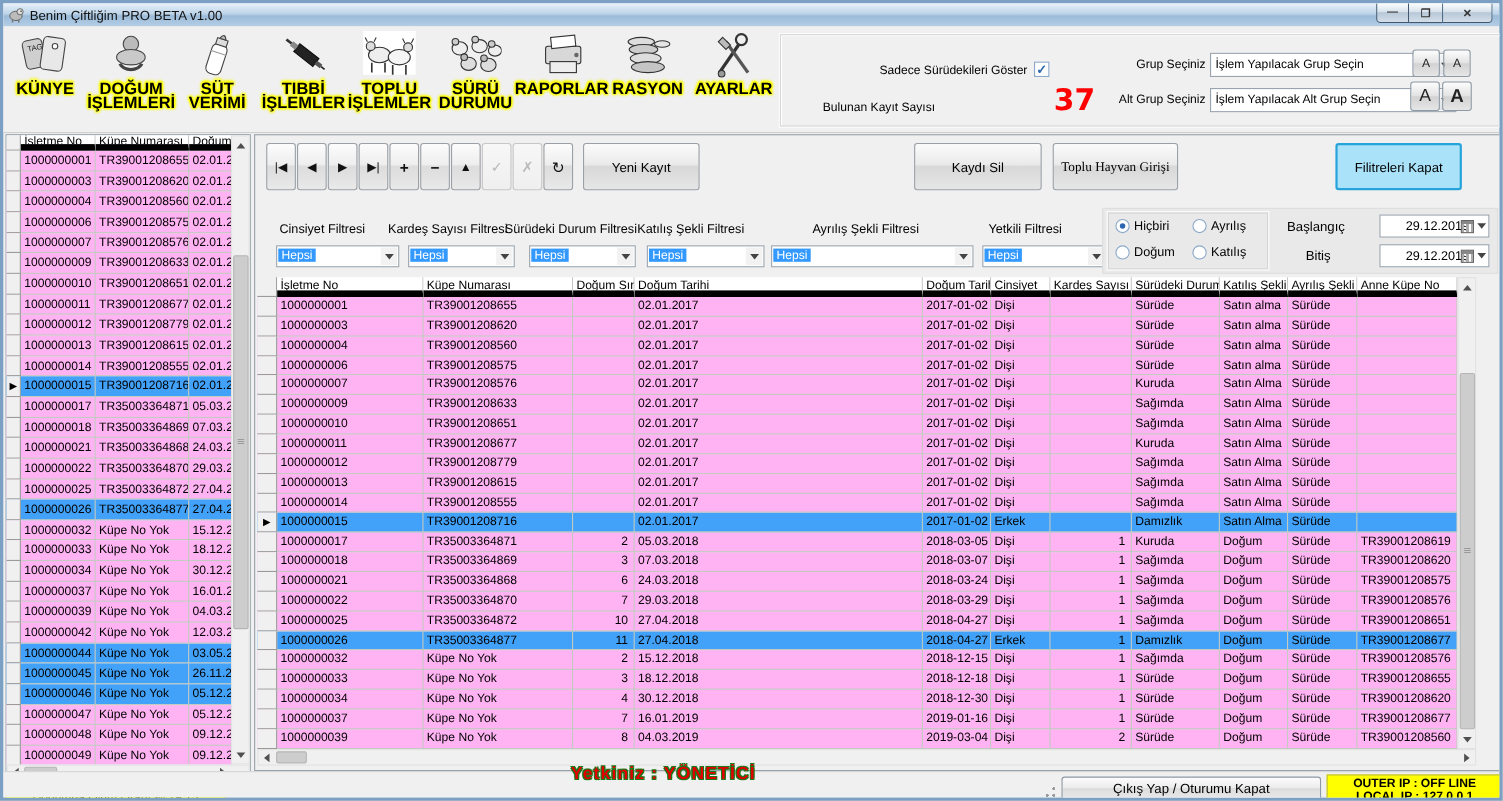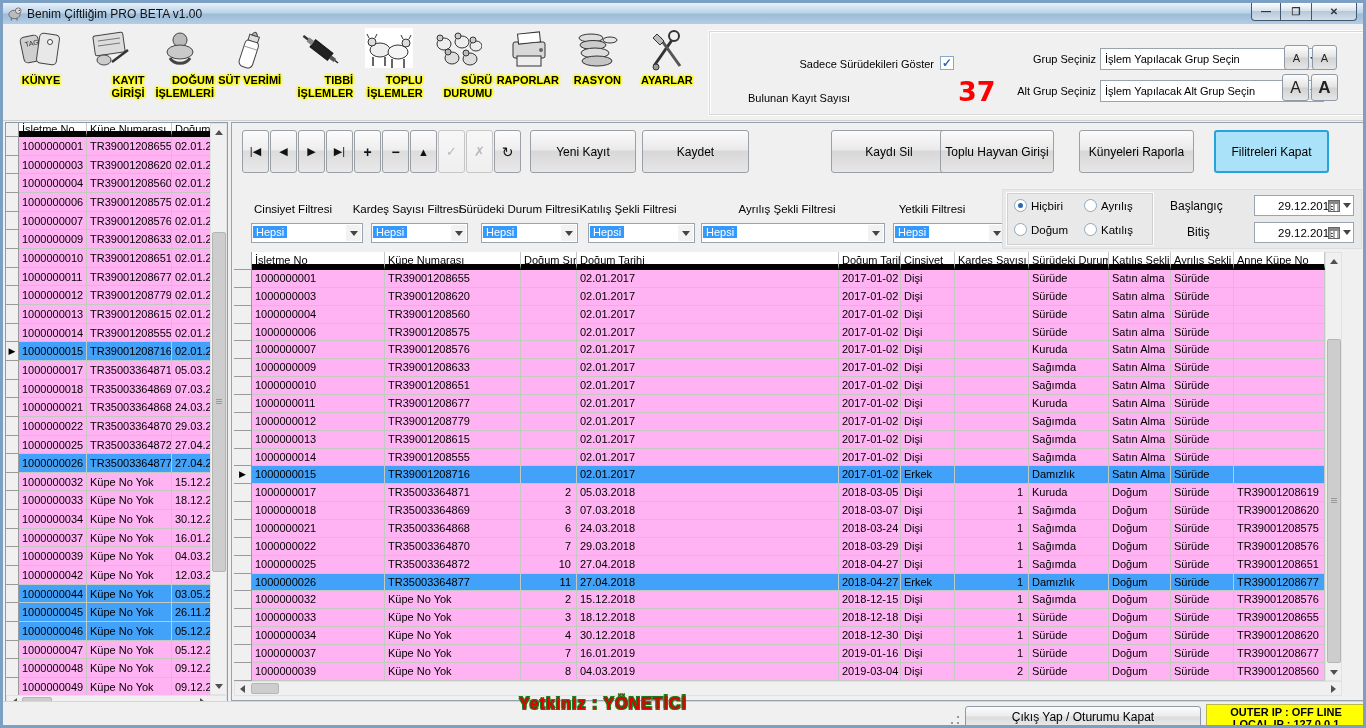--- a/index.html
+++ b/index.html
@@ -15,21 +15,21 @@
   .wbtn { height:18px; border:1px solid #41586e; border-top:none; background:linear-gradient(#fdfefe,#d7e2ec 45%,#b8c8d8 50%,#d3dfe9);
     color:#333; font-size:10px; display:flex; align-items:center; justify-content:center; font-weight:bold; }
   .wbtn.min { width:30px; border-radius:0 0 0 4px; }
   .wbtn.res { width:30px; border-left:none; border-right:none; }
   .wbtn.cls { width:46px; border-radius:0 0 4px 0; }
   
   .toolbar { position:absolute; left:0; top:21px; width:100%; height:97px; background:#f0f0f0; border-bottom:1px solid #cfcfcf; }
   .toolstrip { position:absolute; left:4px; top:2px; width:694px; height:92px; display:flex; justify-content:space-between; }
   .toolbtn { width:68px; display:flex; flex-direction:column; align-items:center; cursor:pointer; }
   .toolicon { width:52px; height:48px; display:flex; align-items:center; justify-content:center; }
-  .toollabel { font-size:11px; font-weight:bold; text-align:right; line-height:13px; color:#000;
+  .toollabel { font-size:15px; font-weight:bold; text-align:center; line-height:13px; color:#000;
     text-shadow:0 0 2px #ff0,0 0 3px #ff0,1px 1px 2px #ff0,-1px -1px 2px #ff0,1px -1px 2px #ff0,-1px 1px 2px #ff0; }
   
   .optpanel { position:absolute; left:706px; top:7px; width:656px; height:84px; background:#f0f0f0;
     border:1px solid #d8d8d8; box-shadow:inset 1px 1px 0 #fff, 0 0 0 1px #fdfdfd; }
   .lbl { font-size:11px; color:#000; position:absolute; white-space:nowrap; }
   .chk { position:absolute; width:14px; height:14px; background:#fff; border:1px solid #8aa8c8; color:#2c67b0;
     font-size:12px; line-height:12px; text-align:center; font-weight:bold; }
   .count { position:absolute; color:#f00; font-size:27px; font-weight:bold; font-family:"DejaVu Sans",sans-serif; }
   .select { position:absolute; height:22px; background:#fff; border:1px solid #9aa4ae; font-size:11px;
     display:flex; align-items:center; padding-left:4px; }
@@ -134,32 +134,20 @@
           <svg width="46" height="44" viewBox="0 0 46 44">
             <rect x="4" y="8" width="18" height="26" rx="4" fill="#cfcfcf" stroke="#444" transform="rotate(-12 13 21)"></rect>
             <rect x="20" y="6" width="20" height="30" rx="4" fill="#e8e8e8" stroke="#444" transform="rotate(8 30 21)"></rect>
             <circle cx="32" cy="14" r="2.5" fill="#fff" stroke="#444"></circle>
             <text x="8" y="18" font-size="7" fill="#222" transform="rotate(-12 13 21)">TAG</text>
           </svg>
         </div>
         <div class="toollabel">KÜNYE</div>
       </div>
 
-      <div class="toolbtn">
-        <div class="toolicon">
-          <svg width="46" height="44" viewBox="0 0 46 44">
-            <rect x="6" y="6" width="30" height="20" rx="2" fill="#ddd" stroke="#444" transform="rotate(-8 21 16)"></rect>
-            <line x1="10" y1="13" x2="32" y2="10" stroke="#777"></line>
-              <line x1="10" y1="18" x2="32" y2="15" stroke="#777"></line>
-            <ellipse cx="16" cy="32" rx="7" ry="5" fill="#ccc" stroke="#444"></ellipse>
-            <path d="M24 34 L40 22" stroke="#333" stroke-width="2.5"></path>
-          </svg>
-        </div>
-        <div class="toollabel">KAYIT GİRİŞİ</div>
-      </div>
 
       <div class="toolbtn">
         <div class="toolicon">
           <svg width="46" height="44" viewBox="0 0 46 44">
             <circle cx="23" cy="12" r="7" fill="#bbb" stroke="#444"></circle>
             <ellipse cx="23" cy="24" rx="13" ry="7" fill="#c9c9c9" stroke="#444"></ellipse>
             <path d="M13 30 A 11 9 0 0 0 33 30" fill="none" stroke="#444" stroke-width="3"></path>
           </svg>
         </div>
         <div class="toollabel">DOĞUM İŞLEMLERİ</div>
@@ -532,24 +520,22 @@
     <div class="navbtn" style="left:66px;">▶</div>
     <div class="navbtn" style="left:94px;">▶|</div>
     <div class="navbtn" style="left:122px;font-weight:bold;font-size:14px;">+</div>
     <div class="navbtn" style="left:150px;font-weight:bold;font-size:14px;">−</div>
     <div class="navbtn" style="left:178px;">▲</div>
     <div class="navbtn dis" style="left:206px;font-size:13px;">✓</div>
     <div class="navbtn dis" style="left:234px;font-size:13px;">✗</div>
     <div class="navbtn" style="left:262px;font-size:14px;">↻</div>
 
     <div class="bigbtn" style="left:298px;width:106px;">Yeni Kayıt</div>
-    <div class="bigbtn" style="left:410px;width:107px;">Kaydet</div>
     <div class="bigbtn" style="left:599px;width:116px;">Kaydı Sil</div>
-    <div class="bigbtn" style="left:708px;width:114px;">Toplu Hayvan Girişi</div>
-    <div class="bigbtn" style="left:847px;width:115px;">Künyeleri Raporla</div>
+    <div class="bigbtn" style="left:725px;width:114px;font-family:Liberation Serif, serif;">Toplu Hayvan Girişi</div>
     <div class="bigbtn active" style="left:970px;width:115px;margin-left:12px;">Filitreleri Kapat</div>
 
     <div class="flabel" style="left:5px;width:112px;">Cinsiyet Filtresi</div>
     <div class="flabel" style="left:110px;width:130px;">Kardeş Sayısı Filtresi</div>
     <div class="flabel" style="left:222px;width:130px;">Sürüdeki Durum Filtresi</div>
     <div class="flabel" style="left:336px;width:120px;">Katılış Şekli Filtresi</div>
     <div class="flabel" style="left:490px;width:130px;">Ayrılış Şekli Filtresi</div>
     <div class="flabel" style="left:640px;width:120px;">Yetkili Filtresi</div>
 
     <div class="combo" style="left:5px;width:112px;">

